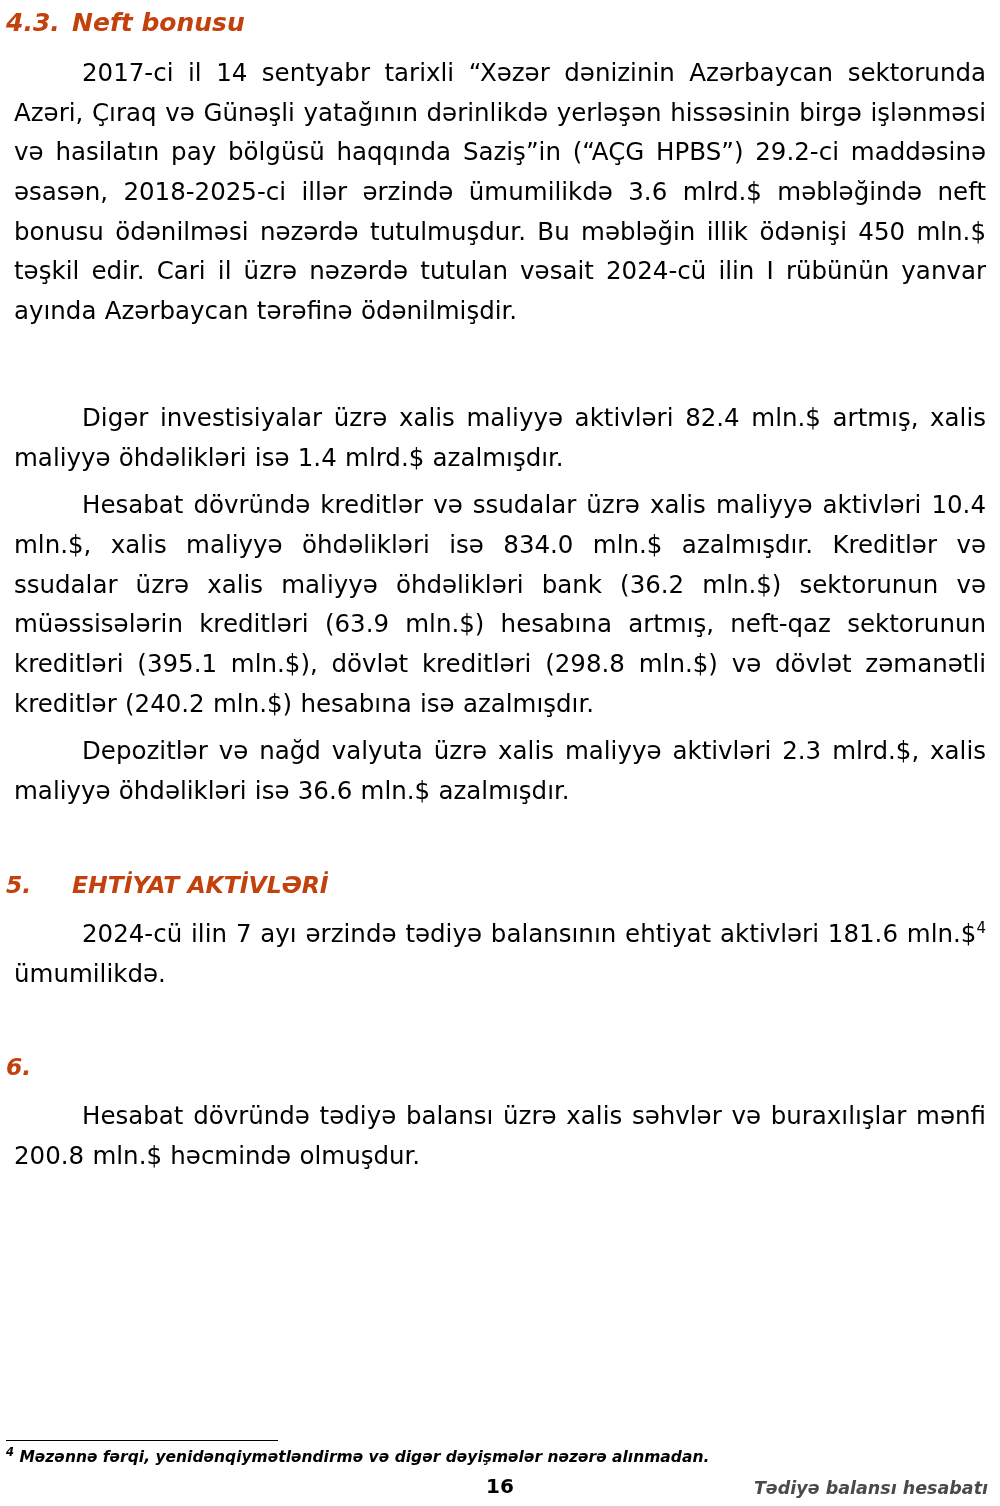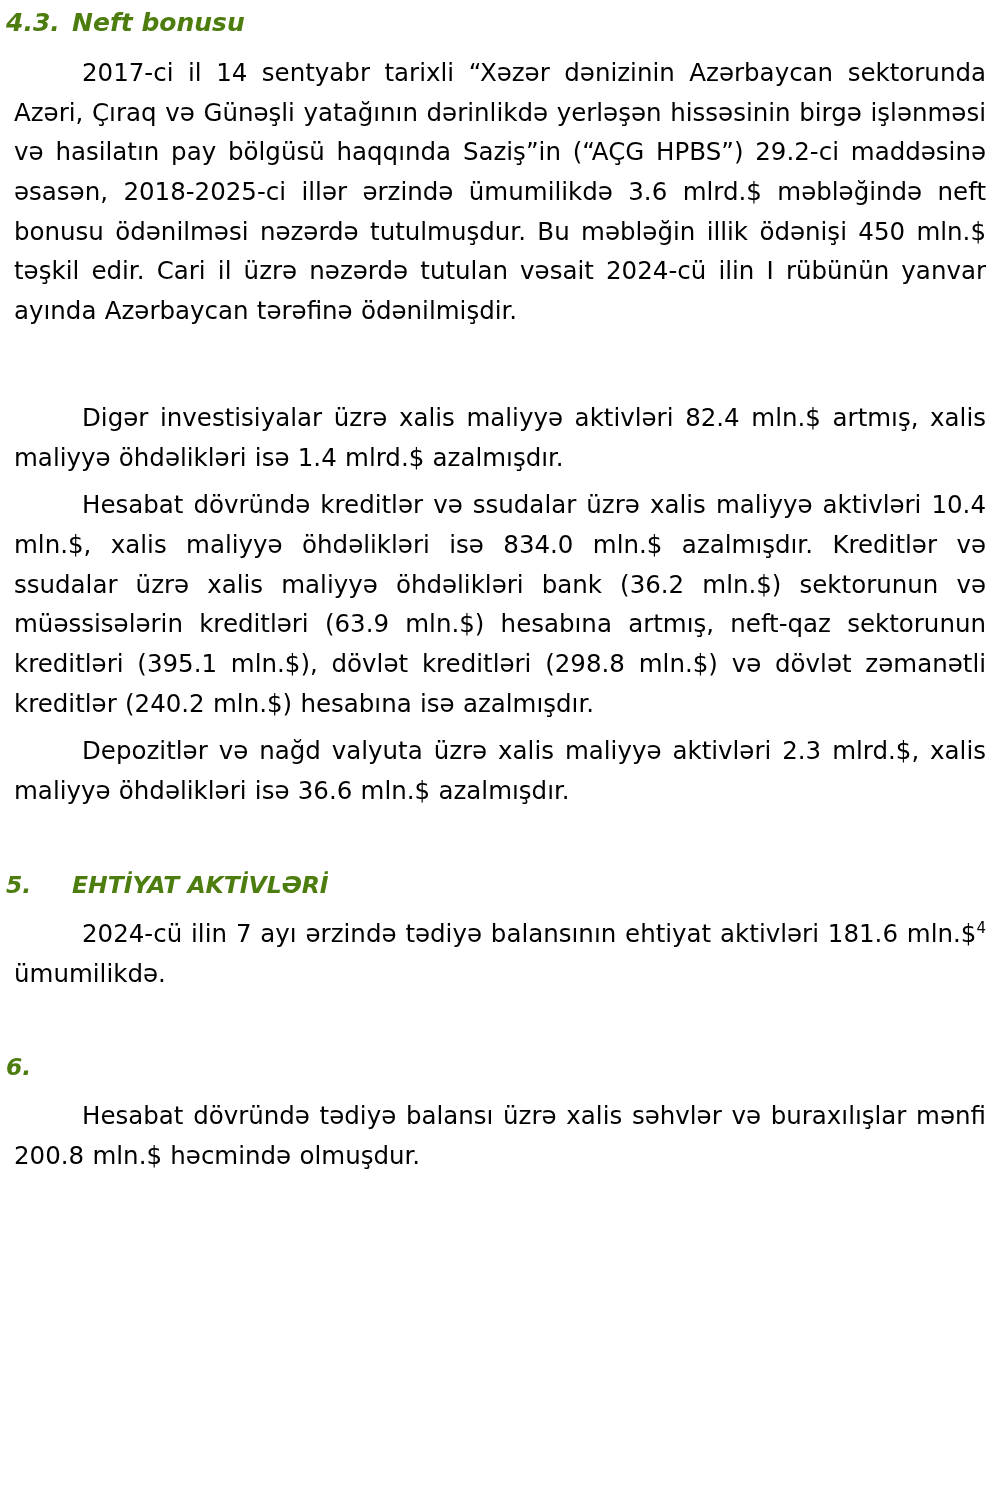--- a/index.html
+++ b/index.html
@@ -20,21 +20,21 @@
     box-sizing: border-box;
     padding: 8px 6px 0 6px;
   }
   .content {
     width: 988px;
   }
   
   .heading {
     display: flex;
     align-items: baseline;
-    color: #4d7c0f;
+    color: #c2410c;
     font-style: italic;
     font-size: 25px;
     line-height: 1.2;
     margin: 0;
   }
   .heading .num {
     width: 66px;
     flex: 0 0 66px;
   }
   .heading.upper {
@@ -139,13 +139,21 @@
     <div class="gap-xl"></div>
 
     <h2 class="heading upper">
       <span class="num">6.</span>
     </h2>
     <div class="gap-sm"></div>
     <p class="body">Hesabat dövründə tədiyə balansı üzrə xalis səhvlər və buraxılışlar mənfi 200.8 mln.$ həcmində olmuşdur.</p>
 
   </div>
 
+  <div class="footer">
+    <div class="footnote-rule"></div>
+    <p class="footnote"><sup>4</sup><span> Məzənnə fərqi, yenidənqiymətləndirmə və digər dəyişmələr nəzərə alınmadan.</span></p>
+    <div class="footer-row">
+      <span class="page-num">16</span>
+      <span class="doc-name">Tədiyə balansı hesabatı</span>
+    </div>
+  </div>
 </div>
 
 </body></html>

